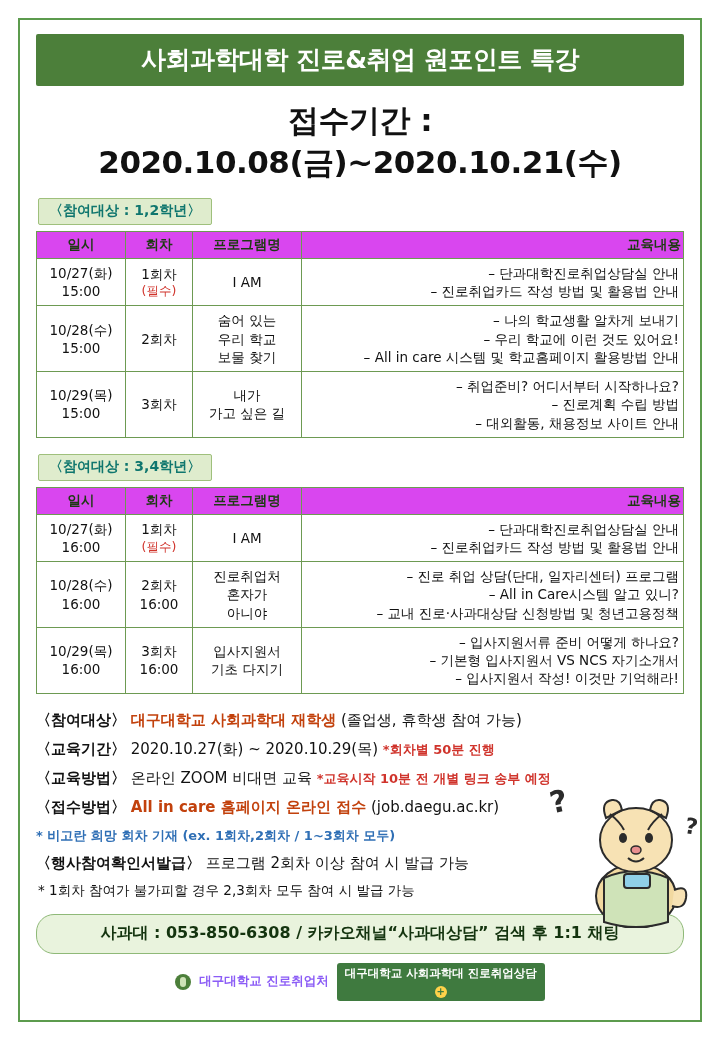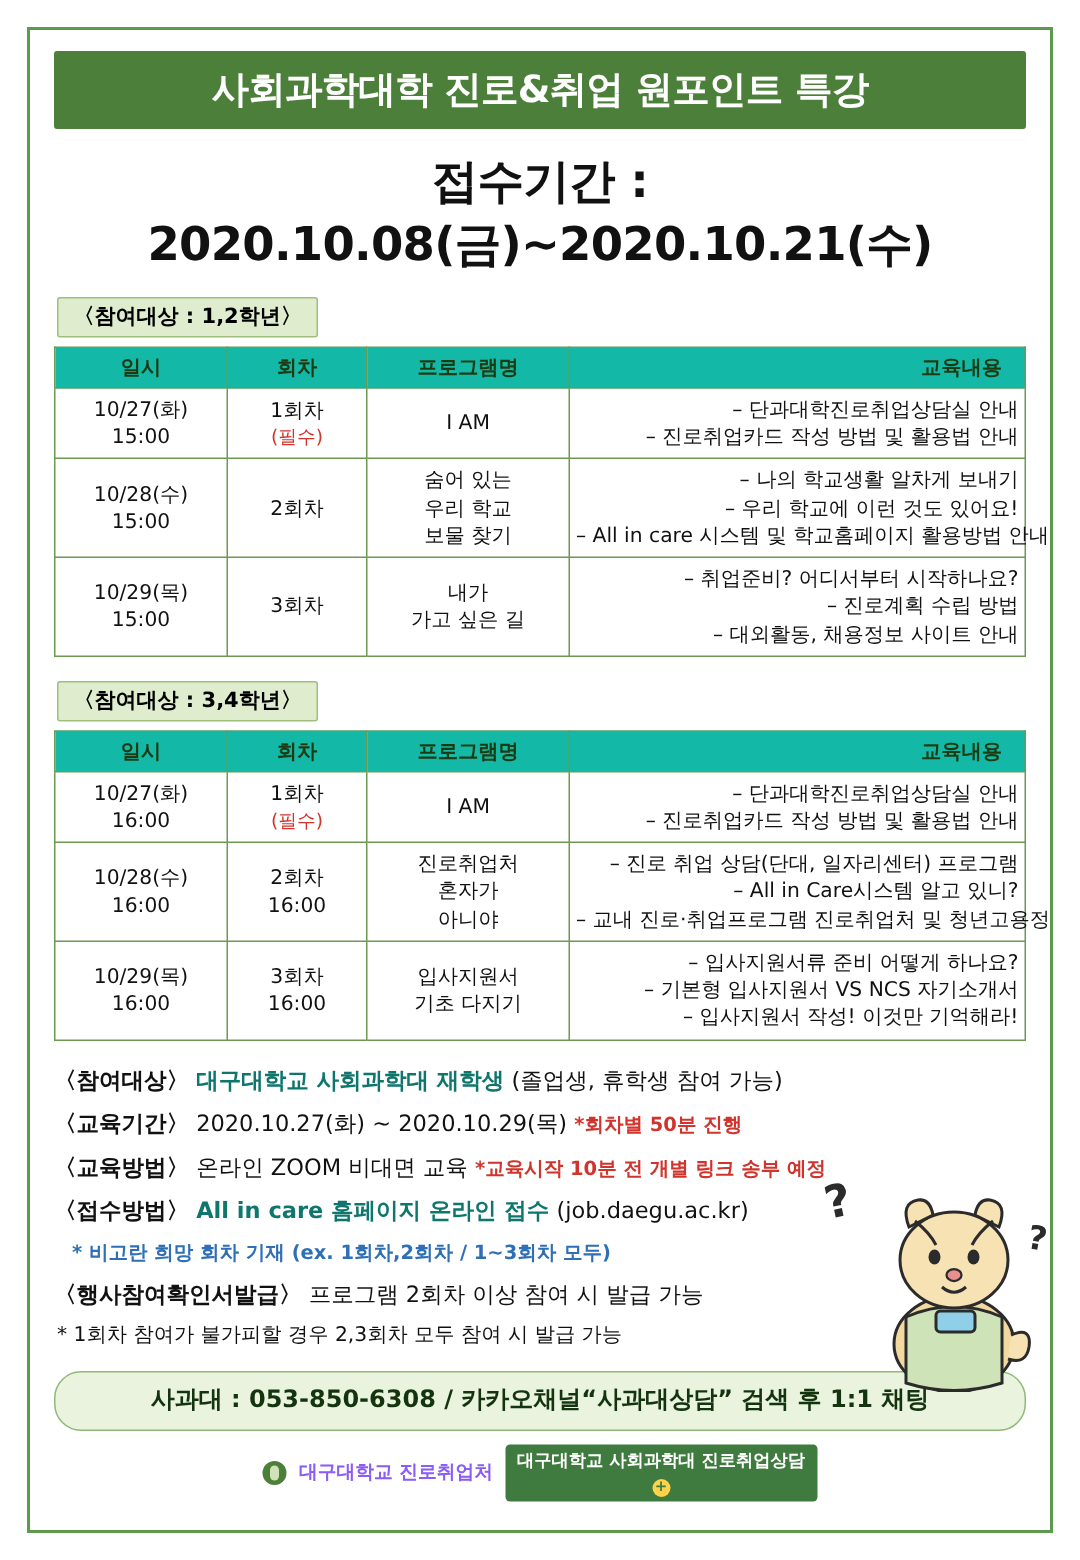--- a/index.html
+++ b/index.html
@@ -43,39 +43,39 @@
     font-size:31px;
     font-weight:bold;
     color:#111;
     margin:14px 0 12px 0;
     letter-spacing:-0.5px;
   }
   .section-tag{
     display:inline-block;
     background:#dfeccd;
     border:1px solid #9fc07c;
-    color:#000000;
+    color:#0f766e;
     font-size:14px;
     font-weight:bold;
     padding:3px 10px 4px 10px;
     border-radius:2px;
     margin:2px 0 6px 2px;
   }
   table.sched{
     width:100%;
     border-collapse:collapse;
     table-layout:fixed;
     font-size:13.5px;
   }
   table.sched th{
-    background:#14b8a6;
+    background:#d946ef;
     border:1px solid #6d9a52;
     font-weight:bold;
     color:#1d3b12;
-    padding:4px 15px;
+    padding:4px 2px;
     font-size:13.5px;
   }
   table.sched td{
     border:1px solid #6d9a52;
     padding:5px 4px;
     vertical-align:middle;
     color:#111;
     line-height:1.35;
   }
   .c-date{width:84px;text-align:center;}
@@ -87,23 +87,23 @@
   .gap{height:14px;}
 
   .info{
     margin-top:14px;
     font-size:15px;
     line-height:1.62;
     color:#111;
   }
   .info .row{margin-bottom:5px;}
   .lbl{font-weight:bold;}
-  .red{color:#0f766e;font-weight:bold;}
+  .red{color:#c2410c;font-weight:bold;}
   .red-note{color:#d0342c;font-size:13px;font-weight:bold;}
-  .blue-note{color:#2f6fb5;font-size:13px;font-weight:bold;margin-left:12px;}
+  .blue-note{color:#2f6fb5;font-size:13px;font-weight:bold;}
   .note-line{font-size:13.5px;margin-left:2px;}
 
   .contact{
     margin-top:12px;
     background:#e9f3dd;
     border:1px solid #8fb978;
     border-radius:18px;
     text-align:center;
     font-size:16px;
     font-weight:bold;
@@ -273,21 +273,21 @@
               <div>16:00</div>
             </td>
             <td class="c-prog">
               <div>진로취업처</div>
               <div>혼자가</div>
               <div>아니야</div>
             </td>
             <td class="c-desc">
               <div class="desc-line">– 진로 취업 상담(단대, 일자리센터) 프로그램</div>
               <div class="desc-line">– All in Care시스템 알고 있니?</div>
-              <div class="desc-line">– 교내 진로·취업프로그램 진로취업처 및 청년고용정책</div>
+              <div class="desc-line">– 교내 진로·사과대상담 신청방법 및 청년고용정책</div>
             </td>
           </tr>
           <tr>
             <td class="c-date">
               <div>10/29(목)</div>
               <div>16:00</div>
             </td>
             <td class="c-round">
               <div>3회차</div>
               <div>16:00</div>

